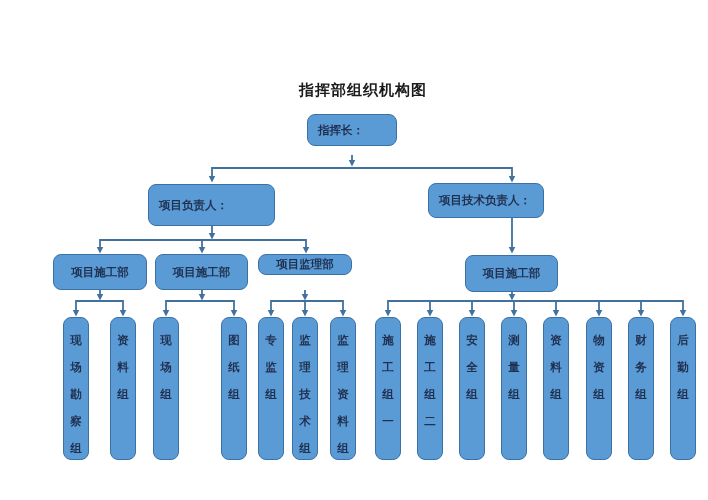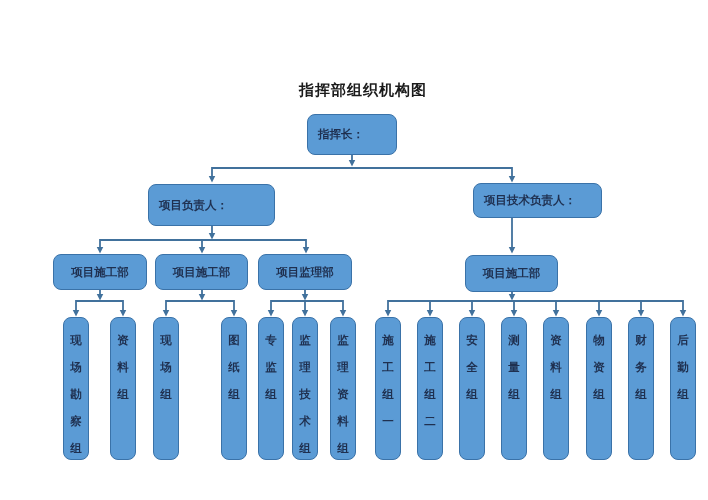--- a/index.html
+++ b/index.html
@@ -95,38 +95,38 @@
       <line x1="430" y1="300" x2="430" y2="311" marker-end="url(#arrhead)"></line>
       <line x1="472" y1="300" x2="472" y2="311" marker-end="url(#arrhead)"></line>
       <line x1="514" y1="300" x2="514" y2="311" marker-end="url(#arrhead)"></line>
       <line x1="556" y1="300" x2="556" y2="311" marker-end="url(#arrhead)"></line>
       <line x1="599" y1="300" x2="599" y2="311" marker-end="url(#arrhead)"></line>
       <line x1="641" y1="300" x2="641" y2="311" marker-end="url(#arrhead)"></line>
       <line x1="683" y1="300" x2="683" y2="311" marker-end="url(#arrhead)"></line>
     </g>
   </svg>
 
-  <div class="node h-node h-left" style="left:307px;top:114px;width:90px;height:41px;">
+  <div class="node h-node h-left" style="left:307px;top:114px;width:90px;height:32px;">
     <span>指挥长：</span>
   </div>
 
   <div class="node h-node h-left" style="left:148px;top:184px;width:127px;height:42px;">
     <span>项目负责人：</span>
   </div>
-  <div class="node h-node h-left" style="left:473px;top:183px;width:129px;height:35px;">
+  <div class="node h-node h-left" style="left:428px;top:183px;width:116px;height:35px;">
     <span>项目技术负责人：</span>
   </div>
 
   <div class="node h-node h-center" style="left:53px;top:254px;width:94px;height:36px;">
     <span>项目施工部</span>
   </div>
   <div class="node h-node h-center" style="left:155px;top:254px;width:93px;height:36px;">
     <span>项目施工部</span>
   </div>
-  <div class="node h-node h-center" style="left:258px;top:254px;width:94px;height:36px;">
+  <div class="node h-node h-center" style="left:258px;top:254px;width:94px;height:21px;">
     <span>项目监理部</span>
   </div>
   <div class="node h-node h-center" style="left:465px;top:255px;width:93px;height:37px;border-radius:8px;">
     <span>项目施工部</span>
   </div>
 
   <div class="node v-node" style="left:63px;top:317px;width:26px;height:143px;">
       <span class="vc">现</span>
       <span class="vc">场</span>
       <span class="vc">勘</span>

